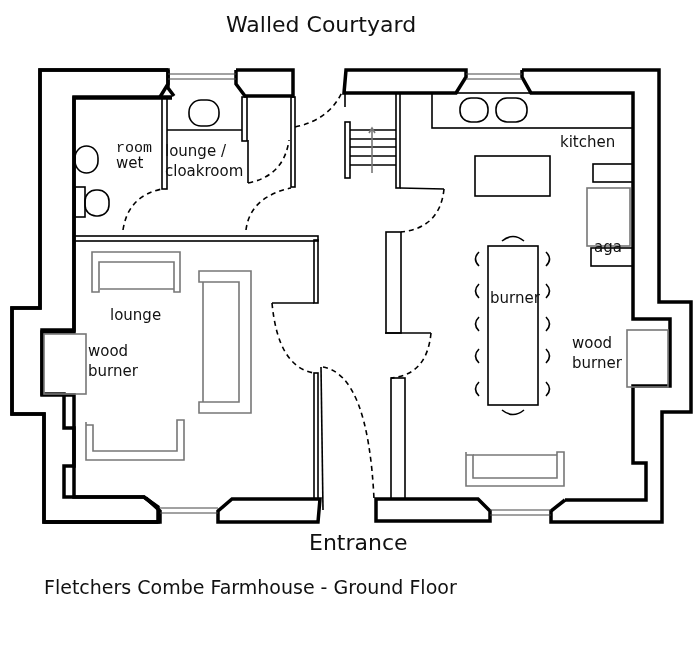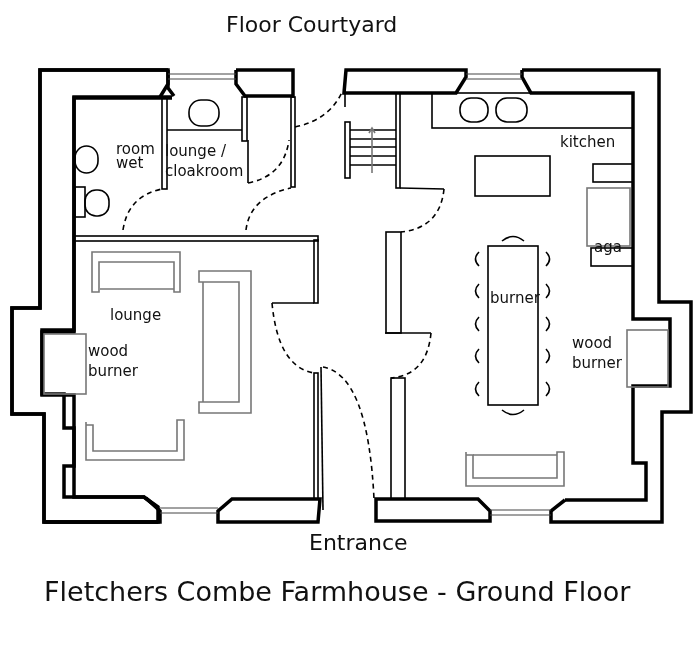--- a/index.html
+++ b/index.html
@@ -6,21 +6,21 @@
   body { width: 700px; height: 646px; position: relative; overflow: hidden;
          font-family: "DejaVu Sans", sans-serif; color: #111; }
   svg { position: absolute; left: 0; top: 0; }
   .wall { fill: none; stroke: #000; stroke-width: 3.5; stroke-linejoin: miter; }
   .thin { fill: none; stroke: #000; stroke-width: 1.6; }
   .grey { fill: none; stroke: #777; stroke-width: 1.6; }
   .win  { fill: none; stroke: #444; stroke-width: 1; }
   .door { fill: none; stroke: #000; stroke-width: 1.6; stroke-dasharray: 5 4; }
   .lbl { position: absolute; font-family: "DejaVu Sans", sans-serif; font-size: 15px; line-height: 20px; color: #111; white-space: nowrap; }
   .big { font-size: 22px; }
-  .title { position: absolute; font-size: 27px; white-space: nowrap; color: #111; }
+  .title { position: absolute; font-size: 19px; white-space: nowrap; color: #111; }
 </style>
 </head>
 <body>
 
 <svg width="700" height="646" viewBox="0 0 700 646">
 
   <path class="wall" d="M174,96 L168,88 L168,70 L40,70 L40,70 L40,308 L12,308 L12,414 L44,414 L44,522 L158,522 L158,507 L144,497 L74,497 L74,428 L64,428 L64,394 L42,394 L42,332 L74,332 L74,98 L172,98"></path>
 
   <path class="wall" d="M168,70 L40,70 L40,308 L12,308 L12,414 L44,414 L44,522 L158,522"></path>
   <path class="wall" d="M172,97 L74,97 L74,330 L42,330 L42,395 L74,395 L74,466 L64,466 L64,497 L144,497 L158,508"></path>
@@ -115,26 +115,26 @@
   <line class="grey" x1="473" y1="455" x2="557" y2="455"></line>
 
   <path class="grey" d="M92,252 L180,252 L180,292 L174,292 L174,262 L99,262 L99,292 L92,292 Z"></path>
   <line class="grey" x1="100" y1="289" x2="174" y2="289"></line>
   <path class="grey" d="M199,271 L251,271 L251,413 L199,413 L199,402 L239,402 L239,282 L199,282 Z"></path>
   <line class="grey" x1="203" y1="282" x2="203" y2="402"></line>
   <path class="grey" d="M86,422 L86,460 L184,460 L184,420 L177,420 L177,451 L93,451 L93,425 L86,425"></path>
   <rect class="grey" x="44" y="334" width="42" height="60"></rect>
 </svg>
 
-<div class="lbl big" style="left:226px; top:15px;">Floor Courtyard</div>
+<div class="lbl big" style="left:226px; top:15px;">Walled Courtyard</div>
 <div class="lbl big" style="left:309px; top:533px;">Entrance</div>
 <div class="title" style="left:44px; top:576px;">Fletchers Combe Farmhouse - Ground Floor</div>
 
 <div class="lbl" style="left:116px; top:118px;margin-top:35px;">wet</div>
-<div class="lbl" style="left:116px; top:139px;">room</div>
+<div class="lbl" style="left:116px; top:139px;font-family:Liberation Mono, monospace;">room</div>
 <div class="lbl" style="left:165px; top:141px;">lounge /</div>
 <div class="lbl" style="left:165px; top:161px;">cloakroom</div>
 <div class="lbl" style="left:560px; top:132px;text-align:right;">kitchen</div>
 <div class="lbl" style="left:594px; top:213px;margin-top:24px;">aga</div>
 <div class="lbl" style="left:110px; top:305px;">lounge</div>
 <div class="lbl" style="left:88px; top:341px;">wood</div>
 <div class="lbl" style="left:88px; top:361px;">burner</div>
 <div class="lbl" style="left:490px; top:288px;">burner</div>
 <div class="lbl" style="left:572px; top:333px;">wood</div>
 <div class="lbl" style="left:572px; top:353px;">burner</div>

